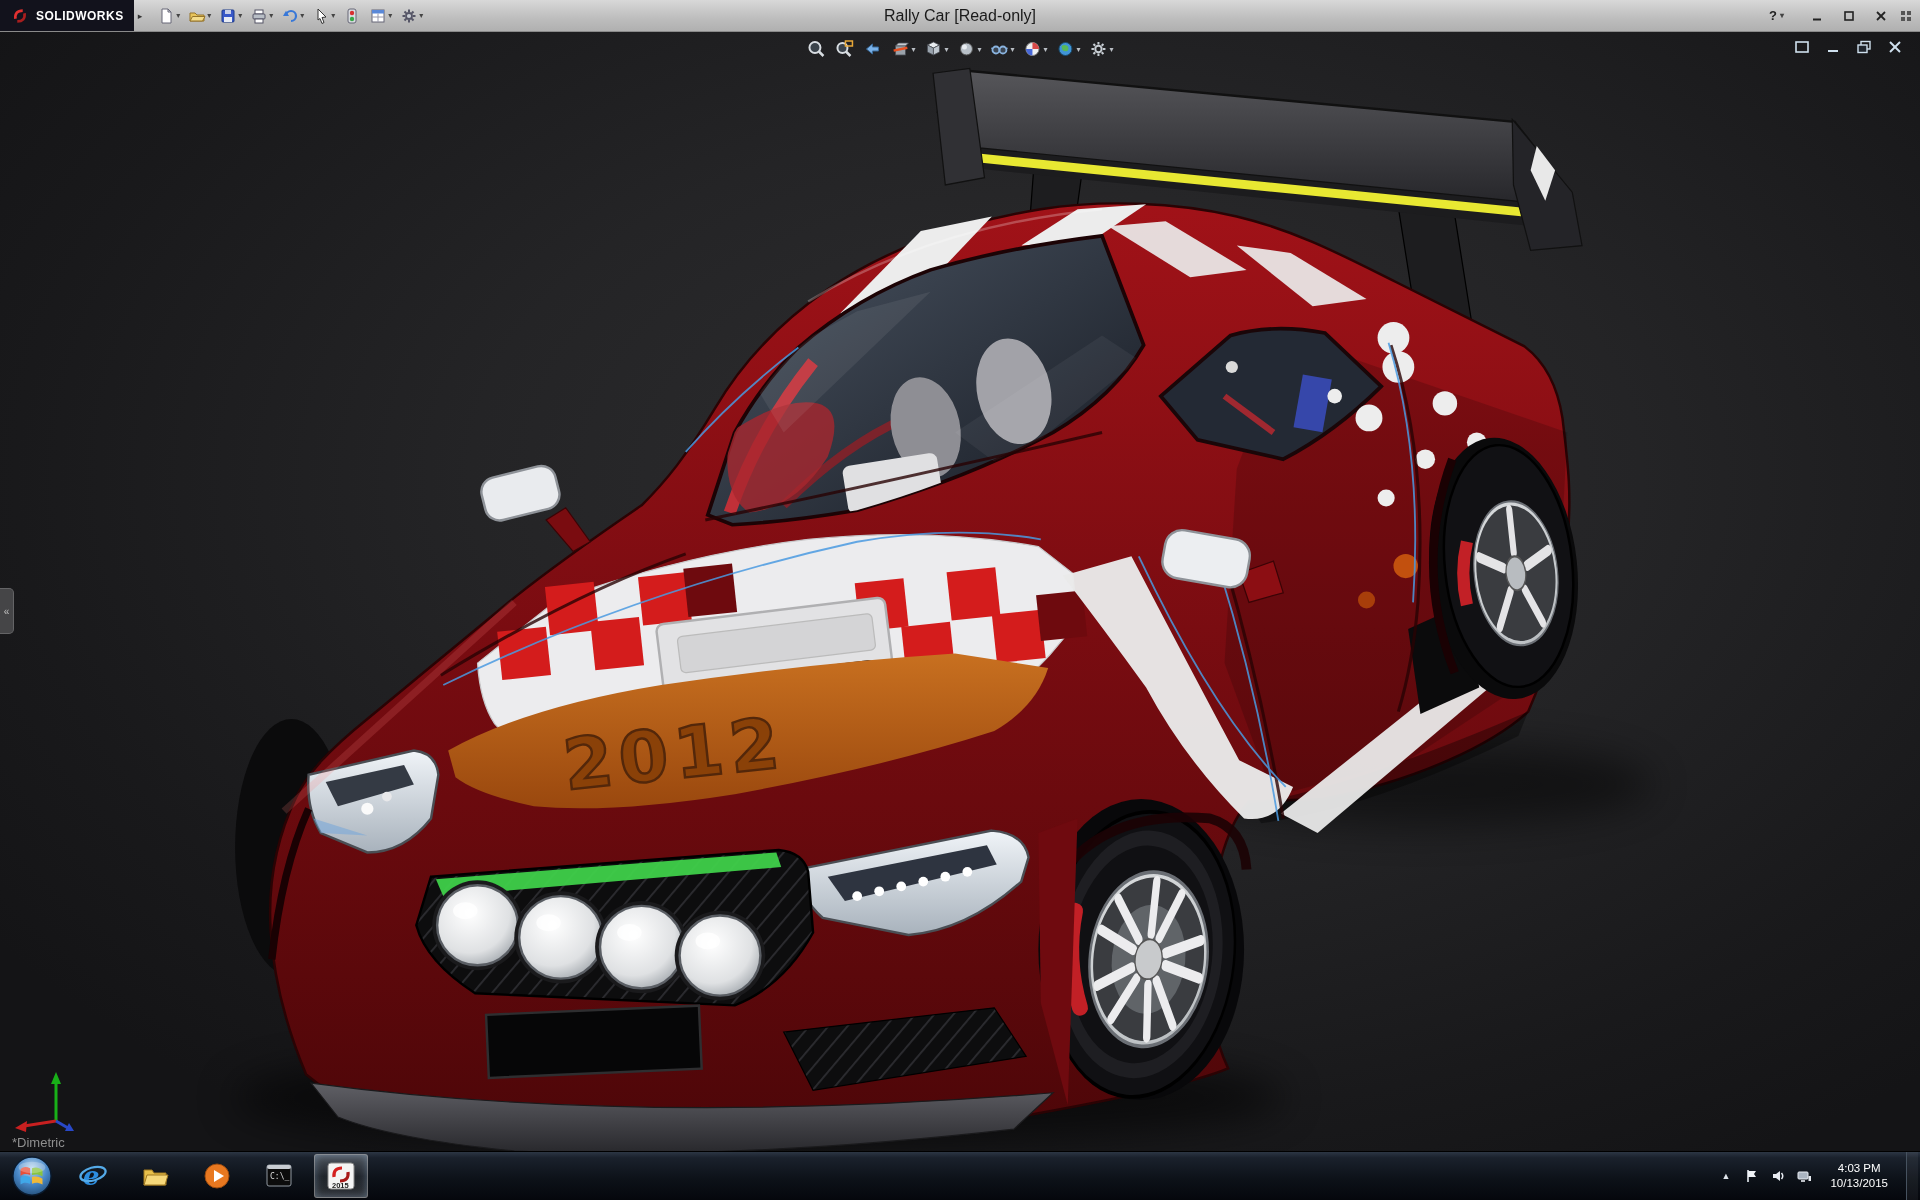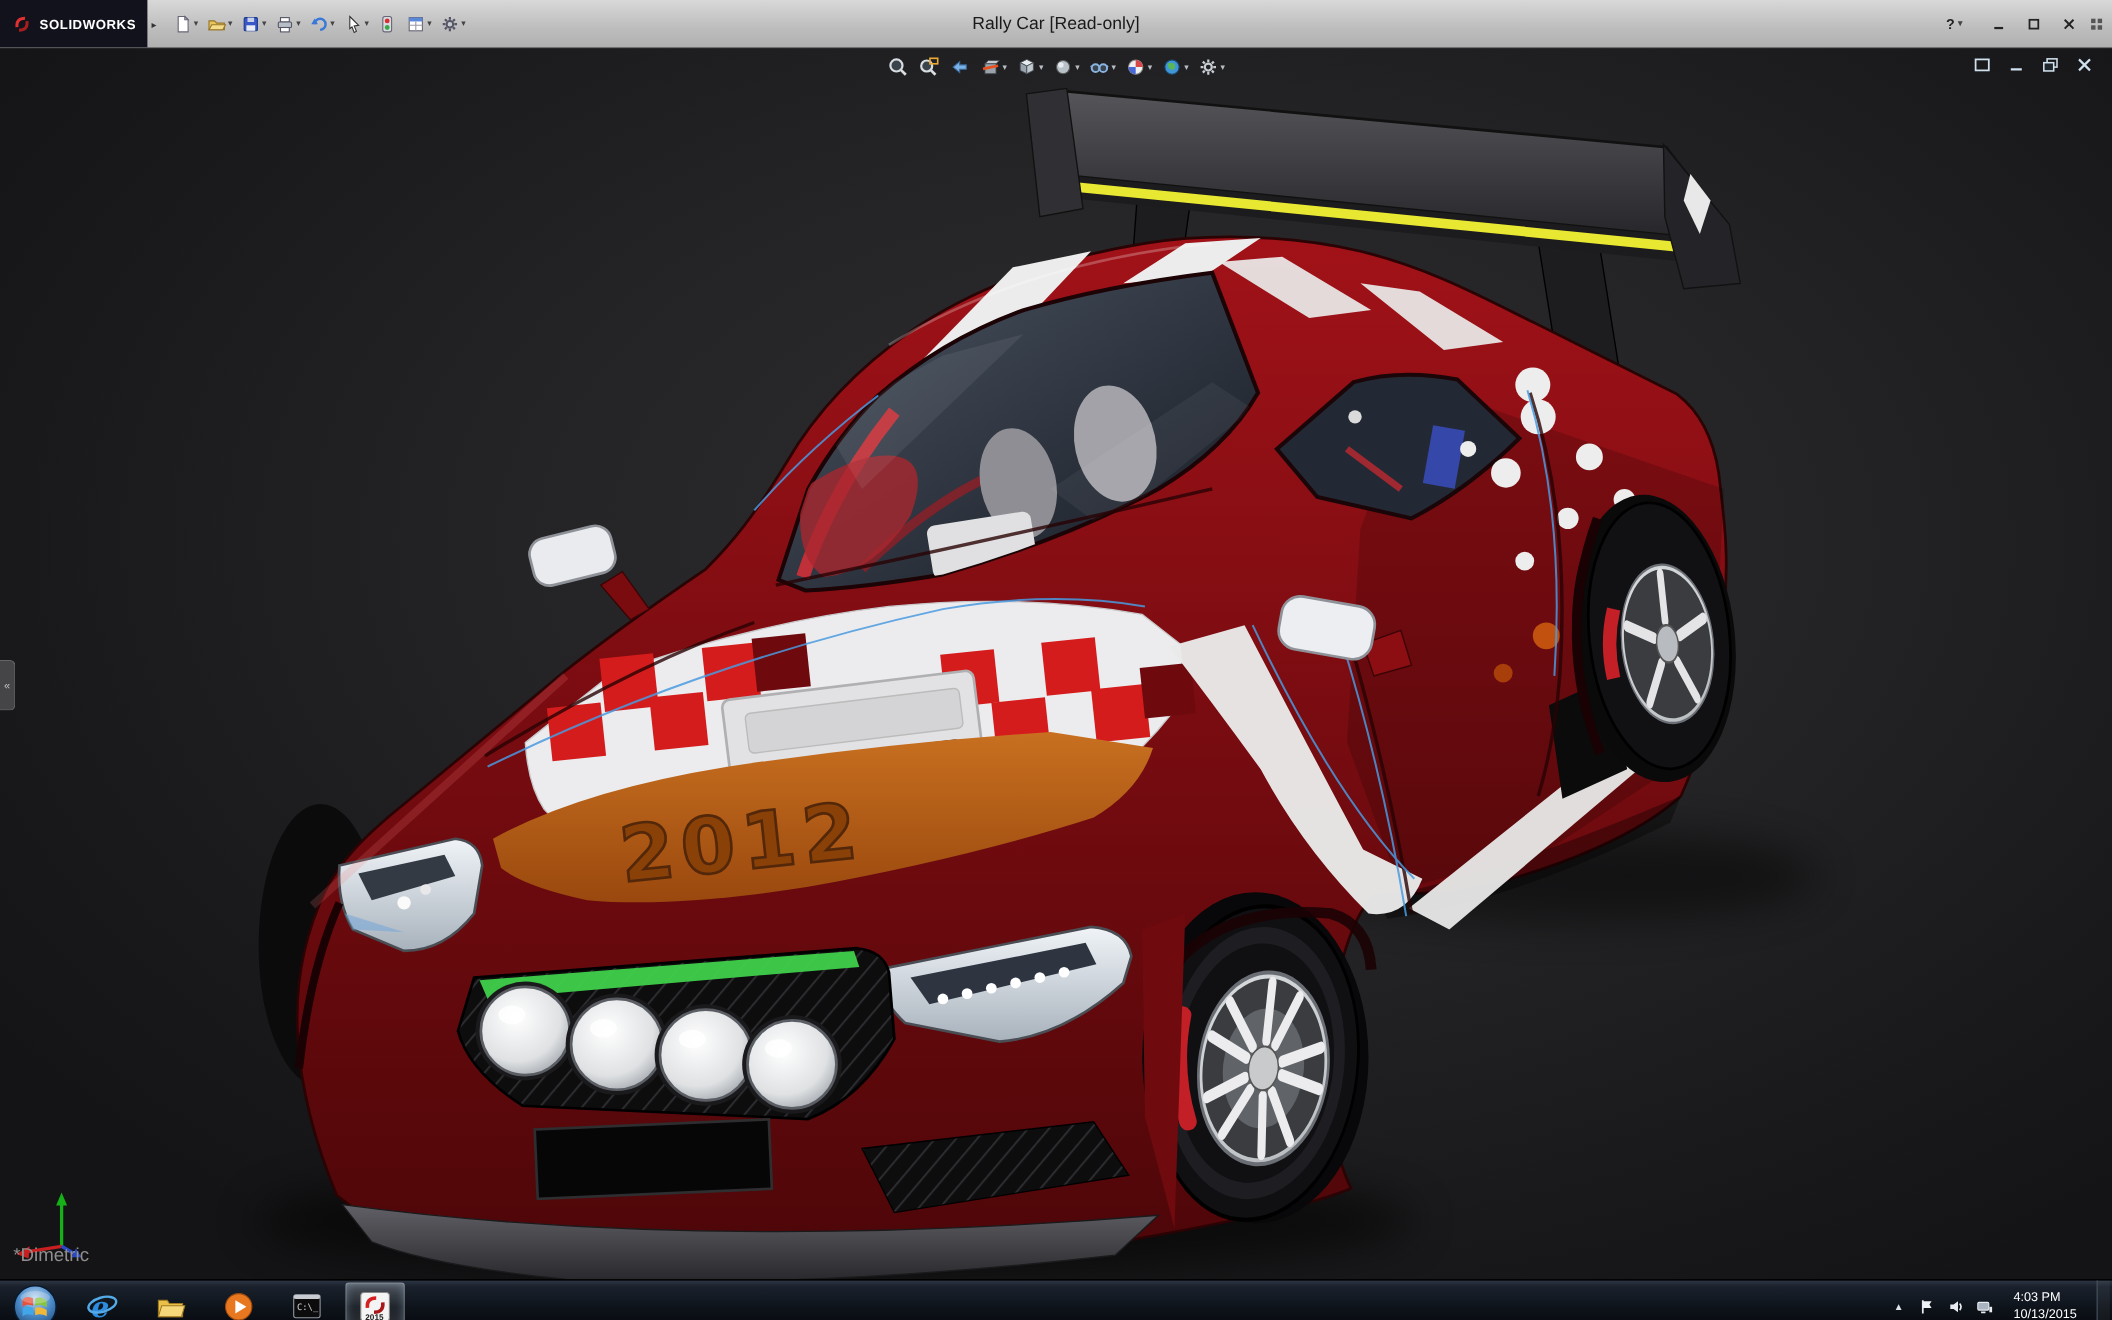--- a/index.html
+++ b/index.html
@@ -1,19 +1,19 @@
 <!DOCTYPE html>
 <html><head>
 <meta charset="utf-8">
 <style>
   *{box-sizing:border-box;margin:0;padding:0}
   html,body{width:1920px;height:1200px;overflow:hidden;font-family:"Liberation Sans",sans-serif;background:#000}
 
   
-  .titlebar{height:44px;display:flex;align-items:center;position:relative;
+  .titlebar{height:32px;display:flex;align-items:center;position:relative;
     background:linear-gradient(#d8d8d8,#bdbdbd 60%,#b0b0b0);border-bottom:1px solid #8a8a8a}
   .logo-block{height:100%;background:#12121c;display:flex;align-items:center;padding:0 10px;gap:6px}
   .brand{color:#fff;font-weight:bold;font-size:12px;letter-spacing:.5px}
   .menu-expand{color:#333;font-size:9px;margin:0 6px 0 4px}
   .tb-icons{display:flex;align-items:center;gap:2px;margin-left:6px}
   .tb-group{display:flex;align-items:center;height:26px;padding:0 3px;border-radius:2px}
   .caret{font-size:8px;color:#444;margin-left:1px}
   .title-text{position:absolute;left:50%;transform:translateX(-50%);font-size:16px;color:#1a1a1a;white-space:nowrap}
   .win-controls{margin-left:auto;display:flex;align-items:center;gap:6px;padding-right:8px}
   .help-btn{font-size:13px;color:#222;display:flex;align-items:center;gap:2px;margin-right:14px;font-weight:bold}
@@ -24,34 +24,34 @@
     background:radial-gradient(ellipse 1300px 800px at 55% 40%, #2e2e30 0%, #242426 45%, #19191b 80%, #141416 100%)}
   .scene{position:absolute;inset:0;width:100%;height:100%}
   .headsup{position:absolute;top:4px;left:50%;transform:translateX(-50%);display:flex;align-items:center;gap:2px;z-index:5}
   .hud-btn{display:flex;align-items:center;height:26px;padding:0 3px;border-radius:2px}
   .hud-caret{font-size:8px;color:#b9bec4;margin-left:1px}
   .doc-controls{position:absolute;top:6px;right:14px;display:flex;gap:9px;z-index:5}
   .doc-btn{width:22px;height:18px;display:flex;align-items:center;justify-content:center;border-radius:2px}
   .collapse-tab{position:absolute;left:0;top:556px;width:14px;height:46px;background:#454547;border:1px solid #646466;border-left:none;
     border-radius:0 5px 5px 0;color:#c2c2c2;font-size:10px;display:flex;align-items:center;justify-content:center;z-index:5}
   .triad{position:absolute;left:10px;bottom:16px;z-index:4}
-  .orientation-label{position:absolute;left:12px;bottom:12px;color:#8f8f8f;font-size:17px;z-index:4}
+  .orientation-label{position:absolute;left:12px;bottom:1px;color:#8f8f8f;font-size:13px;z-index:4}
 
   
   .taskbar{height:49px;display:flex;align-items:center;position:relative;border-top:1px solid #000;
     background:linear-gradient(180deg,#2c3644 0%,#1a212c 12%,#0d1219 55%,#05070c 100%)}
   .start-btn{width:64px;height:49px;display:flex;align-items:center;justify-content:center}
   .task-icons{display:flex;align-items:center;gap:8px;margin-left:2px}
   .task-btn{width:54px;height:44px;display:flex;align-items:center;justify-content:center;border-radius:3px;border:1px solid transparent}
   .task-btn.active{background:linear-gradient(rgba(255,255,255,.22),rgba(255,255,255,.08) 50%,rgba(255,255,255,.16));
     border:1px solid rgba(255,255,255,.35);box-shadow:inset 0 0 8px rgba(180,220,255,.35)}
   .tray{margin-left:auto;display:flex;align-items:center;gap:10px;padding-right:2px;height:100%}
   .tray-arrow{color:#dfe5ec;font-size:9px;padding:0 4px}
   .tray-ic{display:flex;align-items:center;justify-content:center}
-  .clock{text-align:left;color:#fff;font-size:11.5px;line-height:1.3;padding:0 8px}
+  .clock{text-align:center;color:#fff;font-size:11.5px;line-height:1.3;padding:0 8px}
   .show-desktop{width:12px;height:100%;border-left:1px solid #46525f;background:rgba(255,255,255,.05)}
 </style>
 </head>
 <body>
 
 <div class="titlebar">
   <div class="logo-block">
     <svg width="20" height="20" viewBox="0 0 22 22">
       <path d="M6,14 Q5,5 14,5" stroke="#e23030" stroke-width="3" fill="none"></path>
       <path d="M16,8 Q17,17 8,17" stroke="#a81e1e" stroke-width="3" fill="none"></path>

